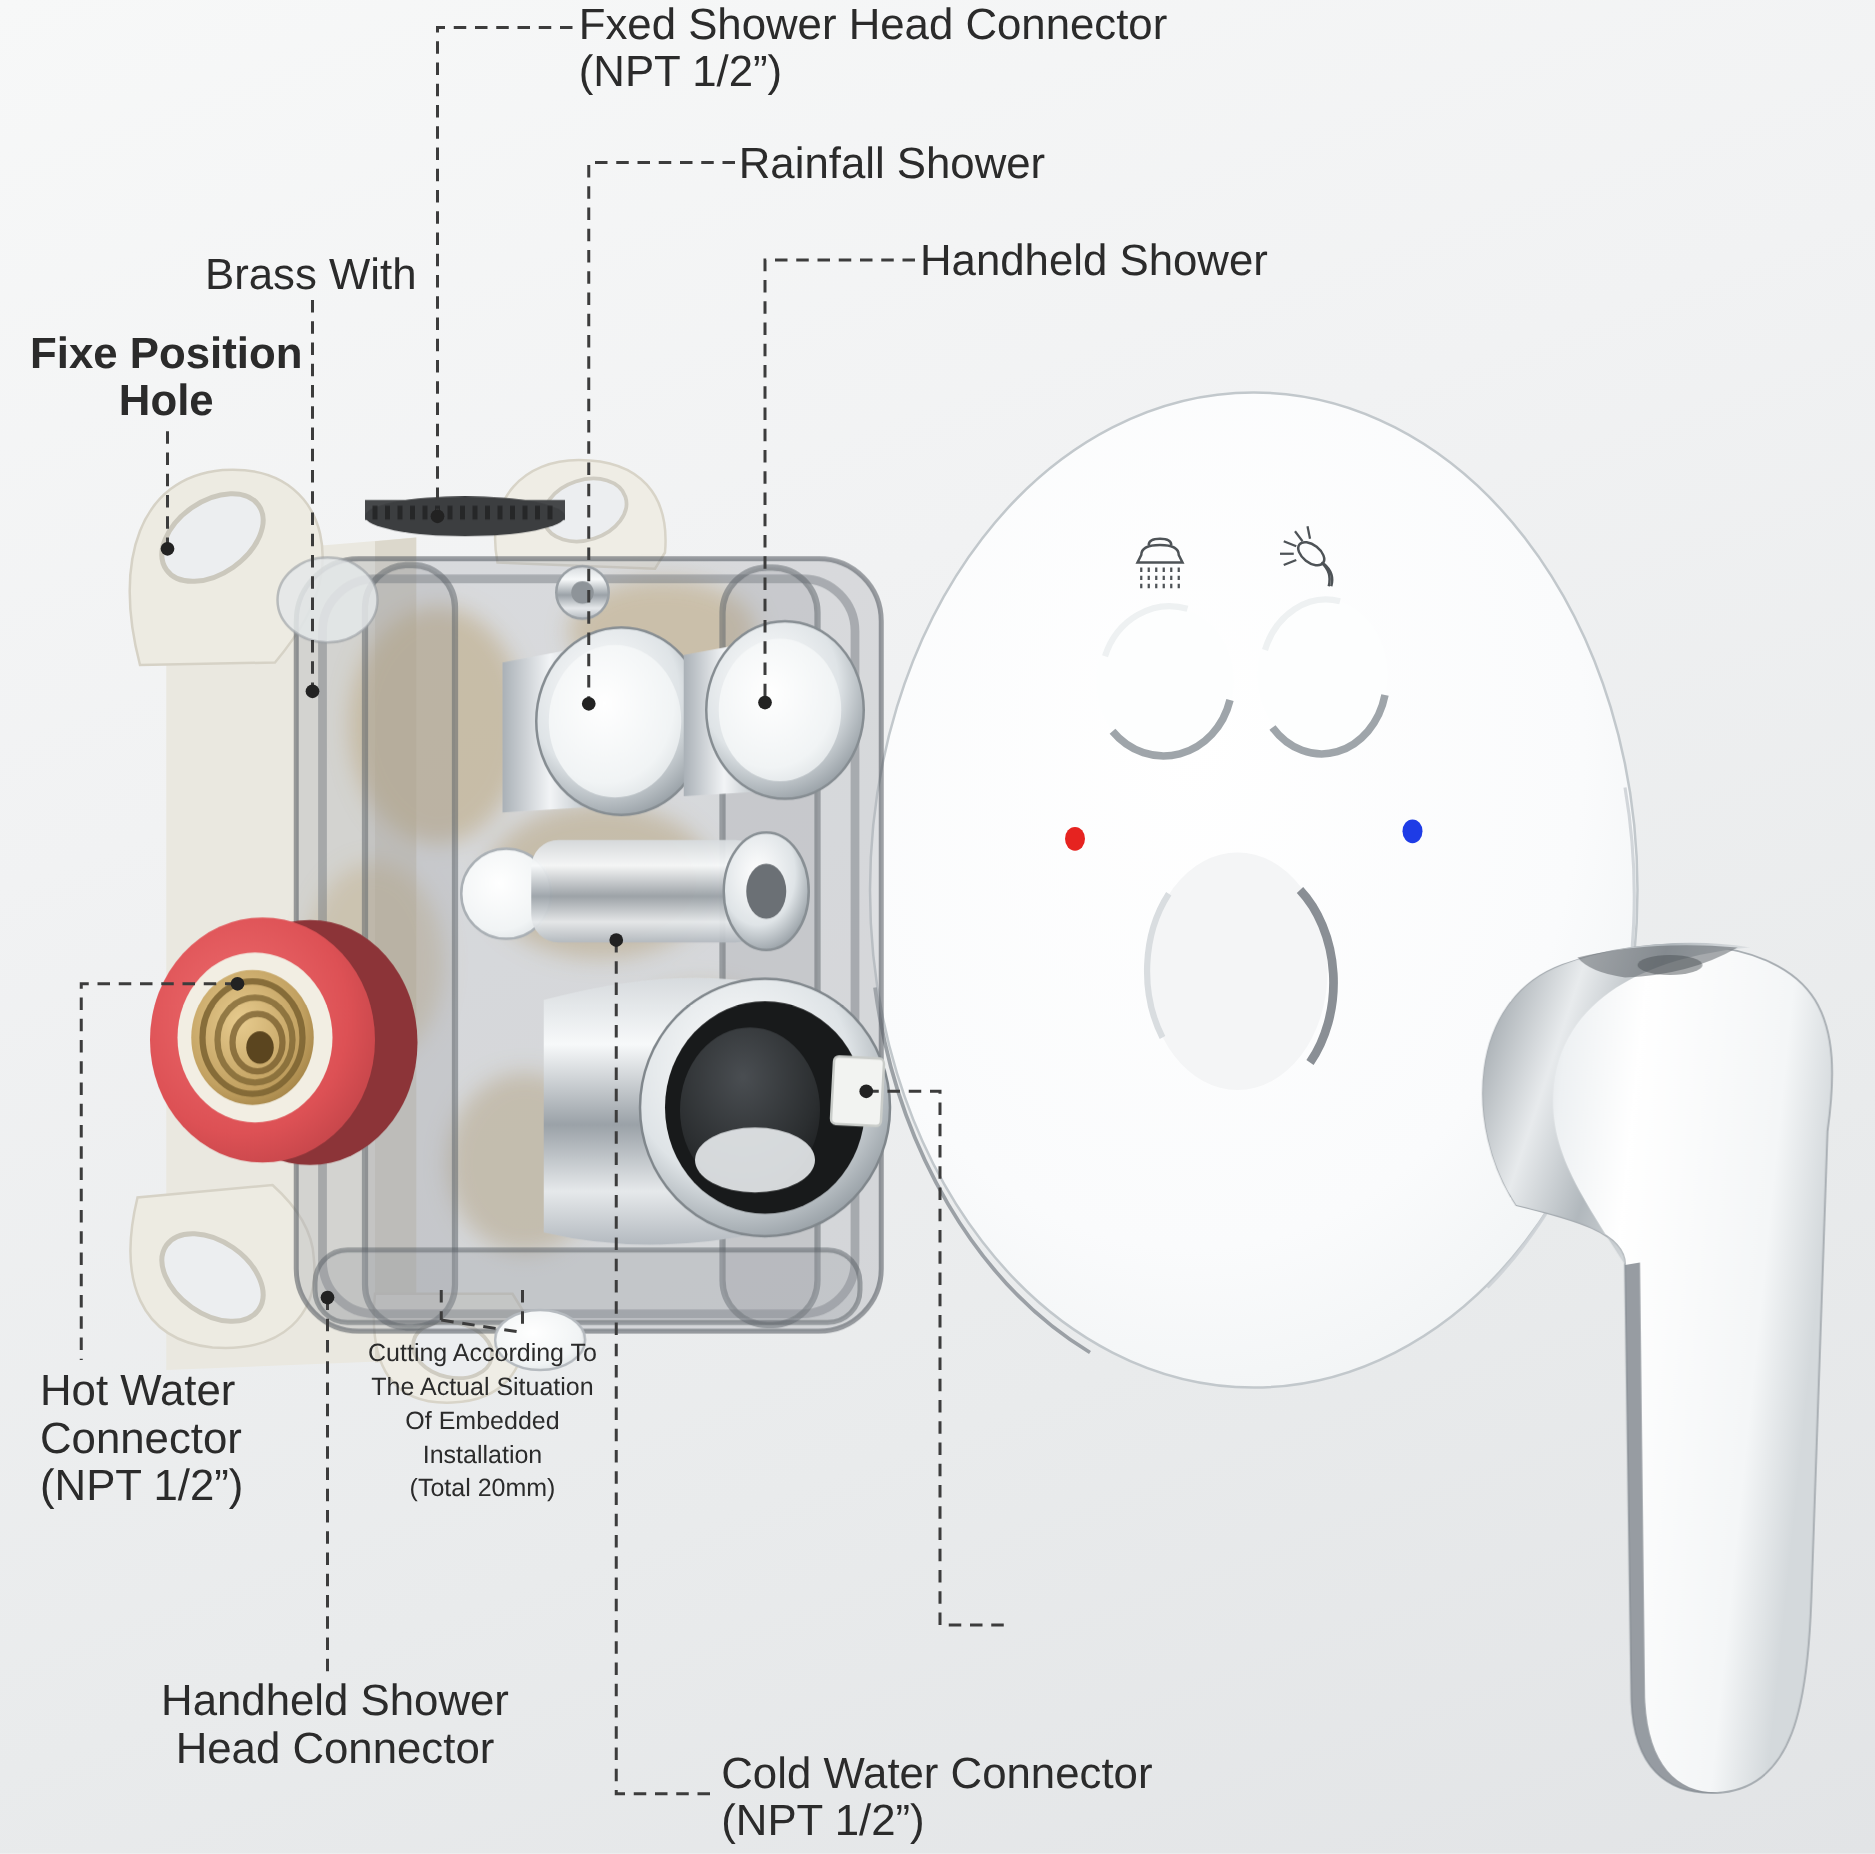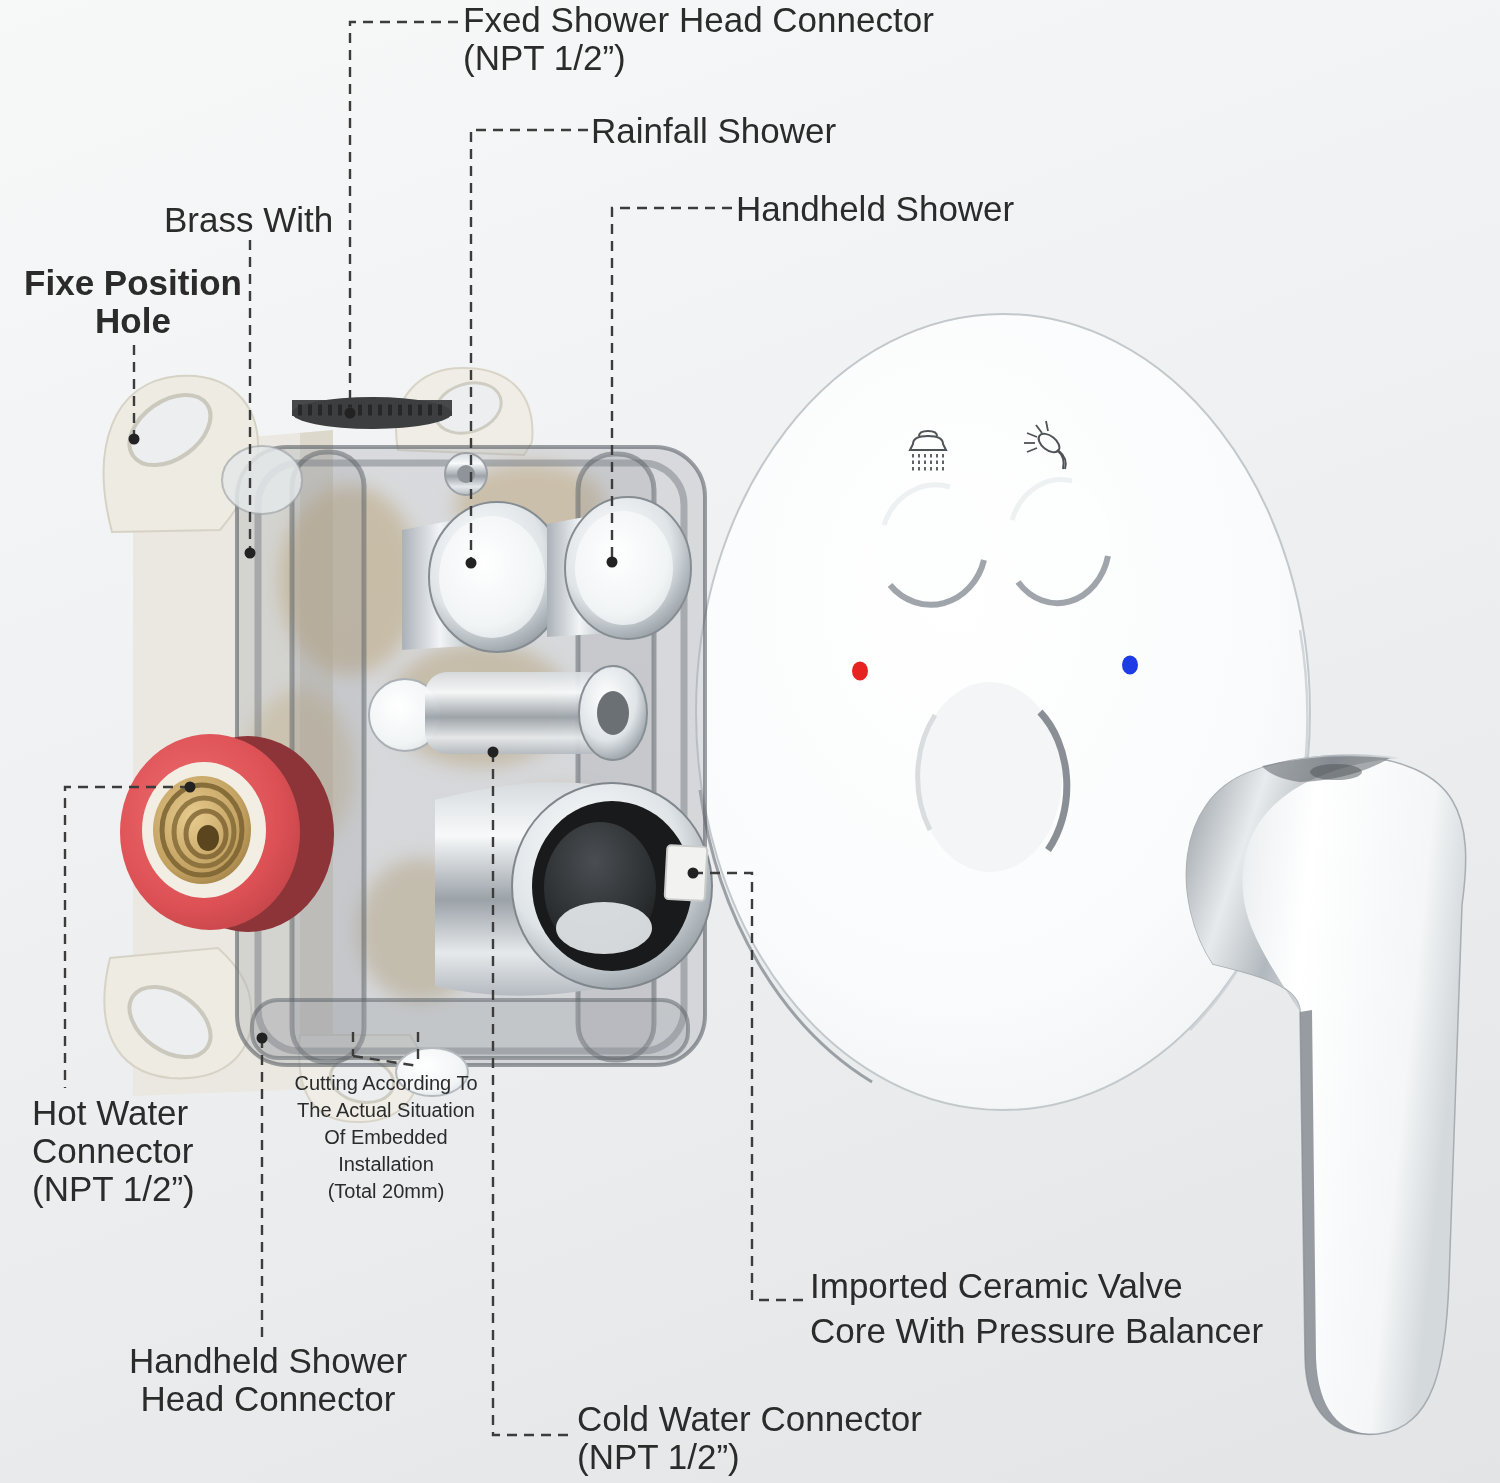--- a/index.html
+++ b/index.html
@@ -313,18 +313,14 @@
   <div>Of Embedded</div>
   <div>Installation</div>
   <div>(Total 20mm)</div>
 </div>
 
 <div class="callout" style="left:577px;top:1400px;">
   <div>Cold Water Connector</div>
   <div>(NPT 1/2”)</div>
 </div>
 
-<div class="callout lh45" style="left:810px;top:1263px;">
-  <div>Imported Ceramic Valve</div>
-  <div>Core With Pressure Balancer</div>
-</div>
 
 </div>
 
 </body></html>

